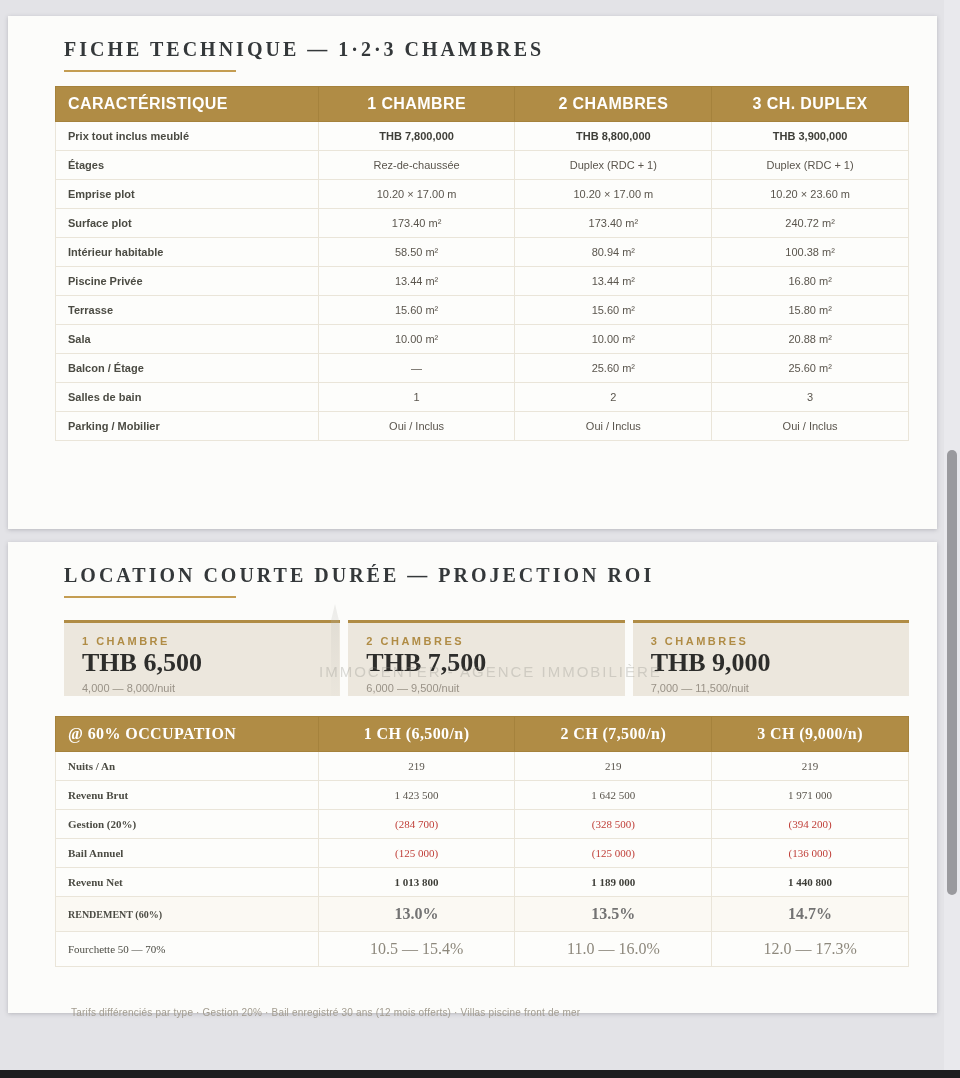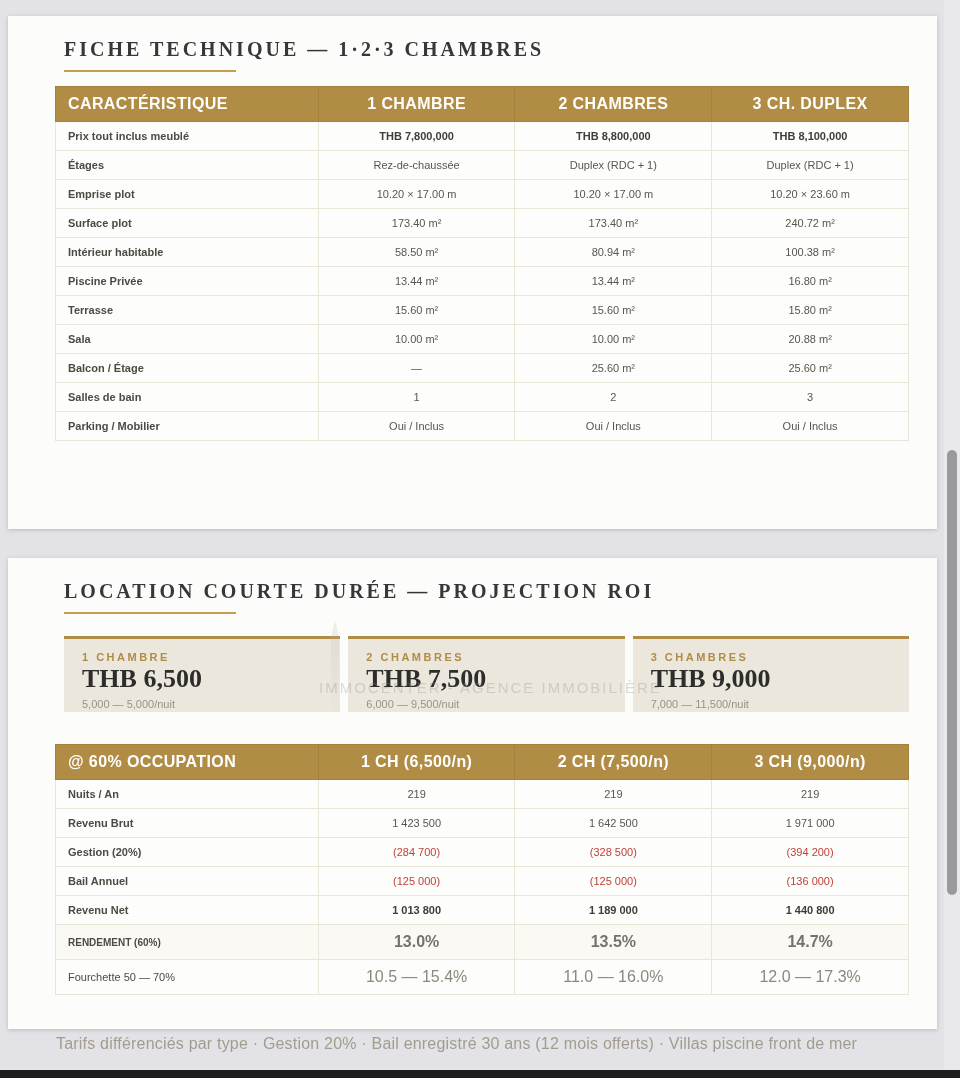--- a/index.html
+++ b/index.html
@@ -12,21 +12,21 @@
     color:#4b4b43;
   }
   .card {
     position:absolute;
     left:8px;
     width:929px;
     background:#fcfcfa;
     box-shadow:0 1px 4px rgba(60,60,70,.25);
   }
   #card-spec  { top:16px;  height:513px; }
-  #card-roi   { top:558px; height:471px; }
+  #card-roi   { top:542px; height:471px; }
   .card-inner { padding:22px 28px 0 47px; }
 
   .section-title {
     font-family:"Liberation Serif", serif;
     font-weight:bold;
     font-size:20px;
     letter-spacing:3px;
     color:#34383a;
     margin-left:9px;
   }
@@ -60,21 +60,21 @@
     text-align:center;
     color:#5a554d;
   }
   td.row-label {
     text-align:left;
     padding-left:12px;
     font-weight:bold;
     color:#4b4b43;
   }
   #spec-table { margin-top:14px; }
-  #roi-table  { margin-top:32px; }
+  #roi-table  { margin-top:20px;font-family:Liberation Serif, serif; }
 
   
   tr.em-price td.cell-value { font-weight:bold; color:#3e3e38; }
   tr.em-total td { background:#faf7f0; border-top:1px solid #ddd5c2; border-bottom:1px solid #ddd5c2; }
   tr.em-total td.cell-value { color:#bd993d; font-weight:bold; }
   tr.em-negative td.cell-value { color:#c0403a; }
   tr.em-net td.cell-value { font-weight:bold; color:#3e3e38; }
   tr.em-yield td { background:#fbf9f3; }
   tr.em-yield td.row-label { font-size:10px; }
   tr.em-yield td.cell-value { color:#737373; font-weight:bold; font-size:16px; padding:8px 10px; }
@@ -126,22 +126,22 @@
   .watermark-logo {
     position:absolute;
     left:262px; top:-16px;
     width:18px; height:92px;
     background:linear-gradient(180deg, rgba(180,178,172,.22), rgba(220,218,212,.10));
     clip-path:polygon(50% 0, 72% 18%, 72% 100%, 28% 100%, 28% 18%);
     pointer-events:none;
   }
 
   .footnote {
-    margin:40px 0 0 1px;
-    font-size:16px;
+    margin:40px 0 0 16px;
+    font-size:10px;
     color:#a29c90;
     letter-spacing:.2px;
   }
 
   
   .scrollbar-track {
     position:absolute;
     right:0; top:0;
     width:16px; height:1078px;
     background:#e9e9ed;
@@ -182,21 +182,21 @@
           <th>1 CHAMBRE</th>
           <th>2 CHAMBRES</th>
           <th>3 CH. DUPLEX</th>
         </tr>
       </thead>
       <tbody id="spec-body">
           <tr class="em-price">
     <td class="row-label">Prix tout inclus meublé</td>
     <td class="cell-value">THB 7,800,000</td>
     <td class="cell-value">THB 8,800,000</td>
-    <td class="cell-value">THB 8,100,000</td>
+    <td class="cell-value">THB 3,900,000</td>
   </tr>
           <tr>
     <td class="row-label">Étages</td>
     <td class="cell-value">Rez-de-chaussée</td>
     <td class="cell-value">Duplex (RDC + 1)</td>
     <td class="cell-value">Duplex (RDC + 1)</td>
   </tr>
           <tr>
     <td class="row-label">Emprise plot</td>
     <td class="cell-value">10.20 × 17.00 m</td>
@@ -258,21 +258,21 @@
 
 <section class="card" id="card-roi">
   <div class="card-inner">
     <h1 class="section-title">LOCATION COURTE DURÉE — PROJECTION ROI</h1>
     <div class="title-rule"></div>
 
     <div class="price-cards">
       <div class="price-card">
         <div class="pc-label">1 CHAMBRE</div>
         <div class="pc-price">THB 6,500</div>
-        <div class="pc-range">5,000 — 5,000/nuit</div>
+        <div class="pc-range">4,000 — 8,000/nuit</div>
       </div>
       <div class="price-card">
         <div class="pc-label">2 CHAMBRES</div>
         <div class="pc-price">THB 7,500</div>
         <div class="pc-range">6,000 — 9,500/nuit</div>
       </div>
       <div class="price-card">
         <div class="pc-label">3 CHAMBRES</div>
         <div class="pc-price">THB 9,000</div>
         <div class="pc-range">7,000 — 11,500/nuit</div>

